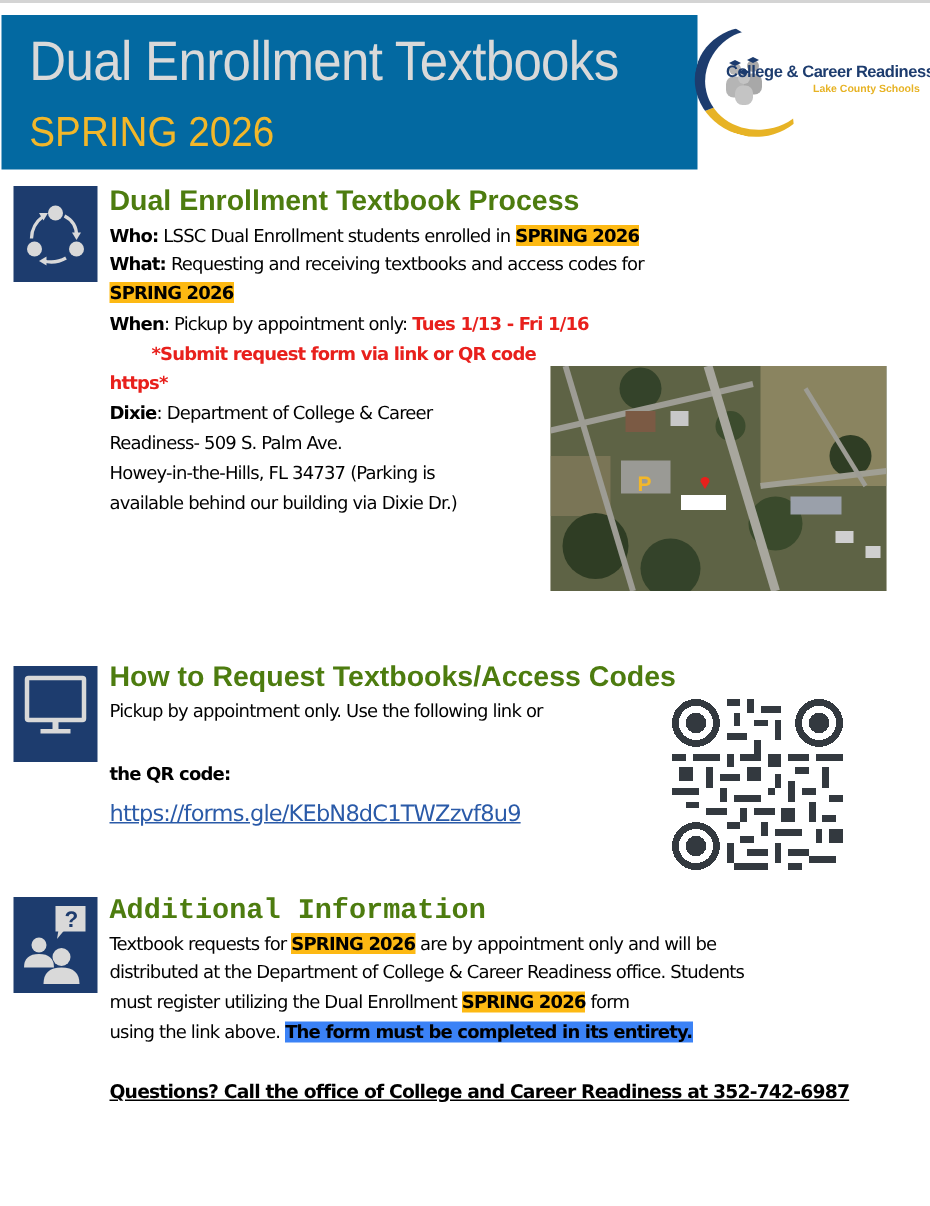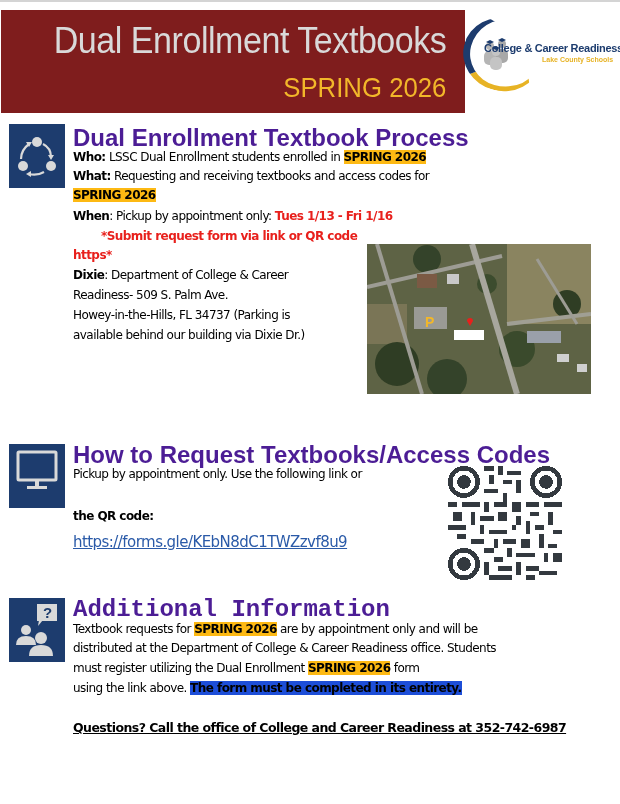--- a/index.html
+++ b/index.html
@@ -1,31 +1,31 @@
 <!DOCTYPE html>
 <html><head>
 <meta charset="utf-8">
 <style>
   html,body{margin:0;padding:0;background:#fff;}
   body{width:620px;height:804px;position:relative;overflow:hidden;font-family:"Liberation Sans",sans-serif;color:#000;}
   .topline{position:absolute;left:0;top:0;width:620px;height:2px;background:#d4d4d4;}
-  .banner{position:absolute;left:1px;top:10px;width:464px;height:103px;background:#7f1d1d;text-align:right;}
+  .banner{position:absolute;left:1px;top:10px;width:464px;height:103px;background:#0369a1;text-align:left;}
   .banner .t1{position:absolute;left:0;width:100%;top:10px;font-family:"Liberation Sans",sans-serif;font-size:37px;color:#d9d9d9;letter-spacing:-0.5px;transform:scaleX(0.92);}
   .banner .t2{position:absolute;left:0;width:100%;top:62px;font-size:28px;color:#f2b72a;transform:scaleX(0.92);}
   .logo{position:absolute;left:458px;top:10px;width:160px;height:90px;}
   .logo .arc{position:absolute;left:5px;top:8px;width:70px;height:66px;border-radius:50%;border-left:7px solid #1d3c6e;border-bottom:5px solid #e7b325;border-top:2px solid #fff;border-right:2px solid transparent;transform:rotate(15deg);}
   .logo .people{position:absolute;left:22px;top:26px;width:34px;height:34px;}
   .logo .l1{position:absolute;left:26px;top:32px;font-size:11px;font-weight:bold;color:#1d3c6e;letter-spacing:-0.3px;white-space:nowrap;}
   .logo .l2{position:absolute;left:84px;top:46px;font-size:7px;font-weight:bold;color:#e7b325;white-space:nowrap;}
   .iconbox{position:absolute;left:9px;width:56px;height:64px;background:#1d3c6e;}
-  .h2{position:absolute;left:73px;font-size:24px;font-weight:bold;color:#4c1d95;white-space:nowrap;}
+  .h2{position:absolute;left:73px;font-size:19px;font-weight:bold;color:#4d7c0f;white-space:nowrap;}
   .p{position:absolute;left:73px;font-family:"DejaVu Sans",sans-serif;font-size:12px;line-height:19px;white-space:nowrap;letter-spacing:-0.55px;}
   .b{font-weight:bold;}
   .hl{background:#fdb913;font-weight:bold;}
-  .hly{background:#1d4ed8;font-weight:bold;}
+  .hly{background:#3b82f6;font-weight:bold;}
   .red{color:#e8201c;font-weight:bold;}
   .link{color:#2a5aa8;text-decoration:underline;cursor:pointer;}
   .map{position:absolute;left:367px;top:244px;width:224px;height:150px;background:#6a6d4c;overflow:hidden;}
   .qr{position:absolute;left:448px;top:466px;width:114px;height:114px;}
   .footer{position:absolute;left:73px;top:720px;font-family:"DejaVu Sans",sans-serif;font-size:12.5px;font-weight:bold;text-decoration:underline;white-space:nowrap;letter-spacing:-0.55px;}
 </style>
 </head>
 <body>
 
 <div class="topline"></div>

